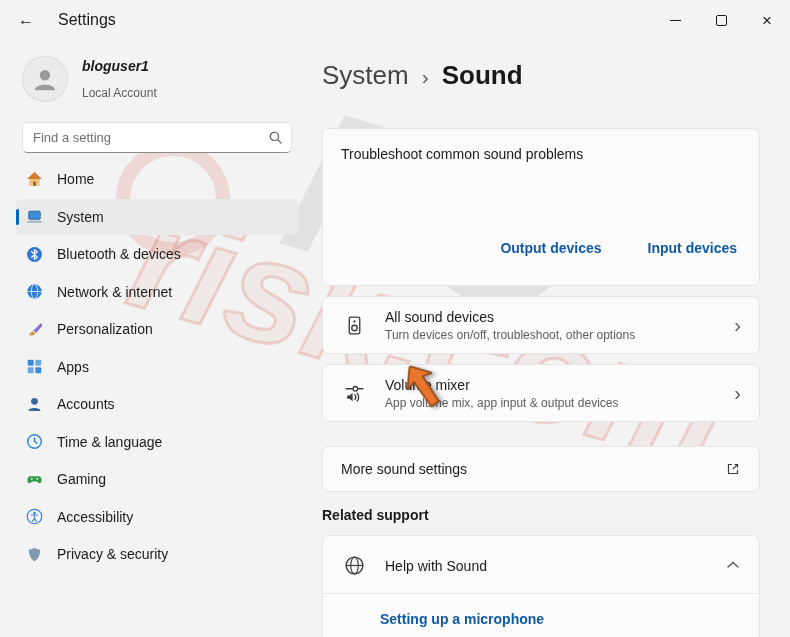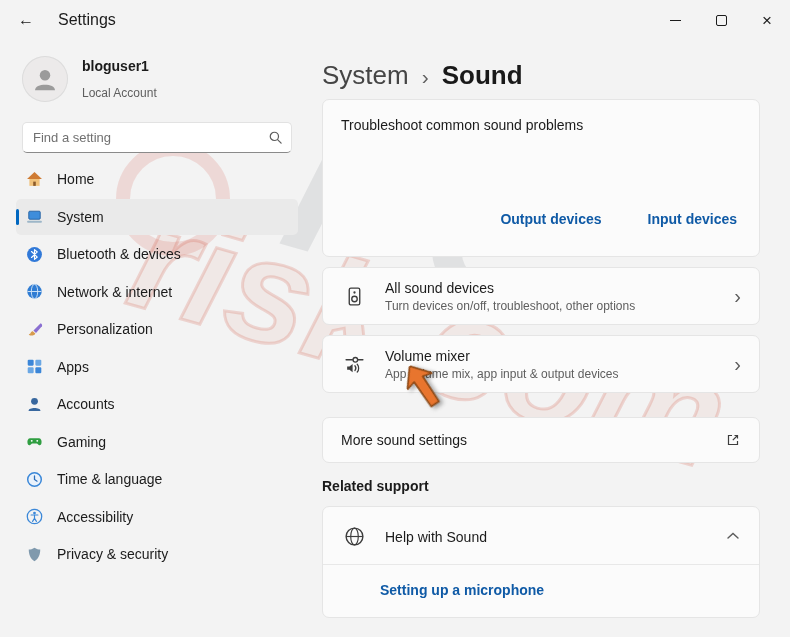--- a/index.html
+++ b/index.html
@@ -14,42 +14,42 @@
   .wc{width:46px;height:100%;display:flex;align-items:center;justify-content:center;}
   .min-glyph{display:block;width:11px;height:1px;background:#1b1b1b;}
   .max-glyph{display:block;width:9px;height:9px;border:1.2px solid #1b1b1b;border-radius:2px;}
   .close{font-size:17px;line-height:1;}
 
   
   .sidebar{position:absolute;left:0;top:40px;width:312px;bottom:0;z-index:10;}
   .user{display:flex;align-items:center;gap:14px;padding:16px 24px 8px 22px;}
   .avatar{width:46px;height:46px;border-radius:50%;background:#eceaea;box-shadow:inset 0 0 0 1px #dcdcdc;display:flex;align-items:center;justify-content:center;}
   .avatar svg{width:30px;height:30px;}
-  .user-name{font-size:14px;font-weight:700;}
+  .user-name{font-size:14px;font-weight:700;font-style:italic;}
   .user-type{font-size:12px;color:#5e5e5e;margin-top:12px;}
   .search{margin:12px 20px 8px 22px;position:relative;}
   .search input{width:100%;box-sizing:border-box;height:31px;border:1px solid #e2e2e2;border-bottom:1px solid #8a8a8a;border-radius:5px;background:#fff;padding:0 32px 0 10px;font-size:13px;font-family:inherit;color:#1b1b1b;outline:none;}
   .search input::placeholder{color:#707070;}
   .search-icon{position:absolute;right:9px;top:8px;width:15px;height:15px;}
   .nav{margin-top:8px;}
   .nav-item{display:flex;align-items:center;gap:14px;height:36px;margin:1.5px 14px 1.5px 16px;padding:0 10px;border-radius:5px;font-size:14px;position:relative;}
   .nav-item .ic{width:17px;height:17px;display:flex;flex:0 0 17px;}
   .nav-item .ic svg{width:17px;height:17px;}
   .nav-item.selected{background:#eaeaea;}
   .nav-item.selected::before{content:"";position:absolute;left:0;top:10px;width:3px;height:16px;border-radius:2px;background:#0067c0;}
 
   
   .main{position:absolute;left:322px;top:40px;width:438px;z-index:10;}
   .breadcrumb{margin-top:20px;display:flex;align-items:baseline;font-size:26px;line-height:1.2;}
   .crumb-parent{color:#454545;font-weight:400;}
   .crumb-sep{margin:0 13px;font-size:21px;color:#5e5e5e;}
   .crumb-current{font-weight:600;color:#191919;}
 
   .card{background:#fbfbfb;border:1px solid #e5e5e5;border-radius:7px;box-sizing:border-box;}
-  .troubleshoot{margin-top:8px;height:158px;position:relative;padding:17px 18px;}
+  .troubleshoot{margin-top:37px;height:158px;position:relative;padding:17px 18px;}
   .card-title{font-size:14px;}
   .link-row{position:absolute;right:22px;bottom:29px;display:flex;gap:46px;}
   .blue-link{color:#0f5aa6;font-size:14px;font-weight:600;text-decoration:none;cursor:pointer;}
 
   .row{margin-top:10px;height:58px;display:flex;align-items:center;padding:0 18px 0 16px;gap:15px;}
   .row-icon{width:21px;height:21px;display:flex;margin:0 5px;flex:0 0 21px;}
   .row-icon svg{width:21px;height:21px;}
   .row-title{font-size:14px;}
   .row-sub{font-size:12px;color:#5e5e5e;margin-top:3px;}
   .chev{margin-left:auto;color:#5c5c5c;font-size:20px;line-height:1;}
@@ -180,35 +180,35 @@
             <svg viewBox="0 0 16 16">
               <circle cx="8" cy="5" r="3.2" fill="#38679e"></circle>
               <path d="M2.4 14 C2.4 10.4 13.6 10.4 13.6 14 Z" fill="#38679e"></path>
             </svg>
           </span>
         <span>Accounts</span>
       </div>
       <div class="nav-item">
         <span class="ic">
             <svg viewBox="0 0 16 16">
+              <circle cx="8" cy="8" r="6.4" fill="#eaf2fb" stroke="#3a87d8" stroke-width="1.4"></circle>
+              <path d="M8 4.6 V8 L10.4 9.6" stroke="#2a6db8" stroke-width="1.2" fill="none" stroke-linecap="round"></path>
+            </svg>
+          </span>
+        <span>Time &amp; language</span>
+      </div>
+      <div class="nav-item">
+        <span class="ic">
+            <svg viewBox="0 0 16 16">
               <path d="M4 5 H12 C14 5 15 7 14.6 9.4 C14.3 11.2 13 12 12 11.2 L10.4 9.8 H5.6 L4 11.2 C3 12 1.7 11.2 1.4 9.4 C1 7 2 5 4 5 Z" fill="#2f9e41"></path>
               <circle cx="5.4" cy="7.4" r="0.9" fill="#fff"></circle>
               <circle cx="10.6" cy="7.4" r="0.9" fill="#fff"></circle>
             </svg>
           </span>
         <span>Gaming</span>
-      </div>
-      <div class="nav-item">
-        <span class="ic">
-            <svg viewBox="0 0 16 16">
-              <circle cx="8" cy="8" r="6.4" fill="#eaf2fb" stroke="#3a87d8" stroke-width="1.4"></circle>
-              <path d="M8 4.6 V8 L10.4 9.6" stroke="#2a6db8" stroke-width="1.2" fill="none" stroke-linecap="round"></path>
-            </svg>
-          </span>
-        <span>Time &amp; language</span>
       </div>
       <div class="nav-item">
         <span class="ic">
             <svg viewBox="0 0 16 16">
               <circle cx="8" cy="8" r="6.8" fill="none" stroke="#3a87d8" stroke-width="1.2"></circle>
               <circle cx="8" cy="4.8" r="1.3" fill="#3a87d8"></circle>
               <path d="M4.8 6.6 H11.2 M8 6.6 V9.8 M8 9.8 L6.2 12.6 M8 9.8 L9.8 12.6" stroke="#3a87d8" stroke-width="1.1" fill="none" stroke-linecap="round"></path>
             </svg>
           </span>
         <span>Accessibility</span>

